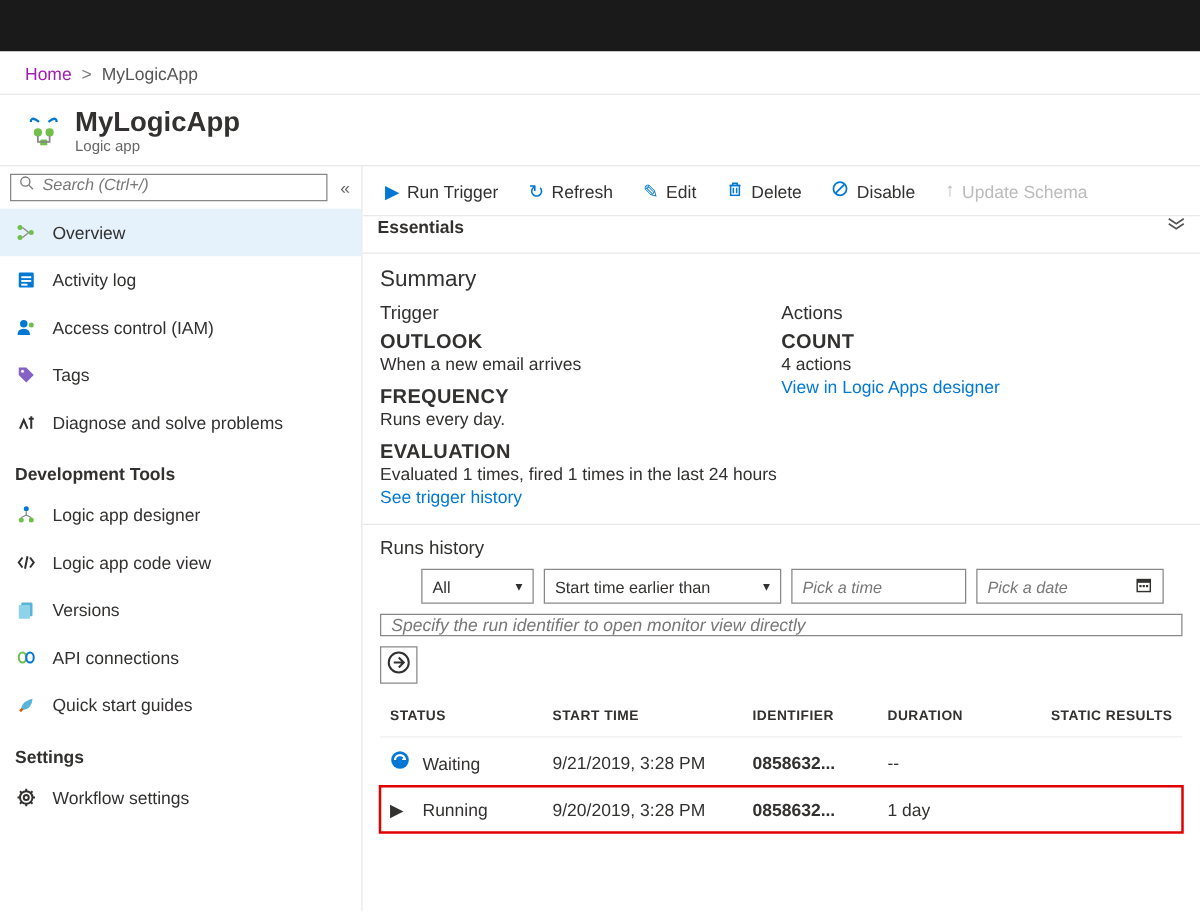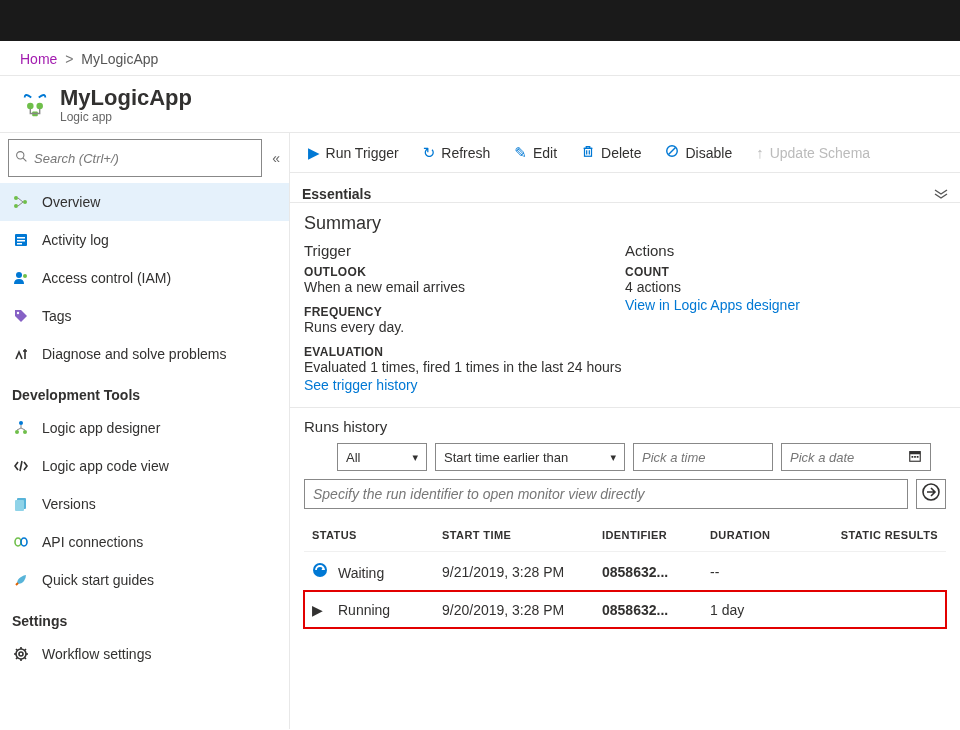--- a/index.html
+++ b/index.html
@@ -10,56 +10,56 @@
 .breadcrumb .sep { color: #777; margin: 0 4px; }
 .breadcrumb .cur { color: #555; }
 .header { display: flex; align-items: flex-start; padding: 10px 20px 8px; border-bottom: 1px solid #e8e8e8; }
 .header-icon { width: 30px; height: 30px; margin-right: 10px; margin-top: 4px; }
 .header-icon svg { width: 30px; height: 30px; }
 .header h1 { font-size: 22px; font-weight: 600; line-height: 1.1; }
 .header .subtitle { font-size: 12px; color: #666; }
 .main { display: flex; height: calc(730px - 41px - 37px - 56px); }
 .sidebar { width: 290px; border-right: 1px solid #e8e8e8; overflow: hidden; }
 .searchrow { display: flex; align-items: center; padding: 6px 8px; gap: 6px; }
-.searchbox { flex: 1; display: flex; align-items: center; border: 1px solid #888; height: 38px; padding: 0 6px; color: #777; font-style: italic; font-size: 13px; }
+.searchbox { flex: 1; display: flex; border: 1px solid #888; height: 22px; padding: 0 6px; color: #777; font-style: italic; font-size: 13px; }
 .searchbox .mag { margin-right: 6px; font-style: normal; color: #777; }
 .chevrons { color: #666; padding: 0 4px; cursor: pointer; font-size: 14px; letter-spacing: -3px; }
 .navitem { display: flex; align-items: center; height: 38px; padding: 16px 12px; cursor: pointer; gap: 12px; }
 .navitem.active { background: #e5f1fb; }
 .nav-icon { width: 18px; height: 18px; display: inline-flex; align-items: center; justify-content: center; }
 .nav-section { font-weight: 600; padding: 14px 12px 6px; font-size: 14px; }
 .content { flex: 1; overflow: hidden; }
 .toolbar { display: flex; align-items: center; height: 40px; border-bottom: 1px solid #e8e8e8; padding: 0 8px; gap: 4px; }
 .tbtn { display: flex; align-items: center; gap: 6px; padding: 4px 10px; cursor: pointer; color: #323130; }
 .tbtn .ticon { color: #0078d4; font-size: 15px; }
 .tbtn.disabled { color: #bbb; cursor: default; }
 .tbtn.disabled .ticon { color: #bbb; }
-.essentials-bar { display: flex; justify-content: space-between; align-items: flex-end; height: 30px; border-bottom: 1px solid #e8e8e8; padding: 0 12px; font-weight: 600; font-size: 14px; }
+.essentials-bar { display: flex; justify-content: space-between; align-items: flex-start; height: 30px; border-bottom: 1px solid #e8e8e8; padding: 0 12px; font-weight: 600; font-size: 14px; }
 .essentials-bar .chev { font-size: 12px; color: #555; }
 .summary { padding: 10px 14px 14px; border-bottom: 1px solid #e8e8e8; }
 .summary h2 { font-size: 18px; font-weight: 400; margin-bottom: 8px; }
 .sumcols { display: flex; }
 .sumcol { flex: 1; }
 .sumlabel { font-size: 15px; margin-bottom: 6px; }
-.sumhead { font-weight: 700; font-size: 12px; letter-spacing: 0.3px; }
+.sumhead { font-weight: 700; font-size: 16px; letter-spacing: 0.3px; }
 .sumval { font-size: 14px; margin-bottom: 10px; color: #323130; }
 .link { color: #0078d4; cursor: pointer; }
 .runs { padding: 10px 14px; }
 .runs-title { font-size: 15px; margin-bottom: 8px; }
 .filters { display: flex; gap: 8px; margin-bottom: 8px; }
 .sel, .inp { border: 1px solid #888; height: 28px; display: flex; align-items: center; padding: 0 8px; font-size: 13px; justify-content: space-between; }
 .sel { cursor: pointer; }
 .sel .dd { margin-left: 12px; font-size: 11px; }
 .inp { color: #777; font-style: italic; }
 .inp .cal { font-style: normal; color: #323130; }
 .w-all { width: 90px; margin-left: 33px; }
 .w-stt { width: 190px; }
 .w-date { width: 150px; }
 .w-time { width: 140px; }
-.idrow { display: flex; gap: 8px; margin-bottom: 12px; }
+.idrow { display: flex; gap: 8px; margin-bottom: 12px; flex-direction: column; }
 .idbox { flex: 1; border: 1px solid #888; height: 30px; display: flex; align-items: center; padding: 0 8px; color: #777; font-style: italic; }
 .gobtn { width: 30px; height: 30px; border: 1px solid #888; display: flex; align-items: center; justify-content: center; font-size: 18px; cursor: pointer; }
 .tablehead { display: flex; font-weight: 700; font-size: 11px; letter-spacing: 0.4px; padding: 8px 8px 10px; }
 .c-status { width: 130px; }
 .c-start { width: 160px; }
 .c-id { width: 108px; }
 .c-dur { width: 110px; }
 .c-static { flex: 1; text-align: right; }
 .trow { display: flex; align-items: center; padding: 10px 8px; font-size: 14px; cursor: pointer; border-top: 1px solid #f0f0f0; }
 .trow.highlight { outline: 2px solid #e20000; outline-offset: -1px; }

